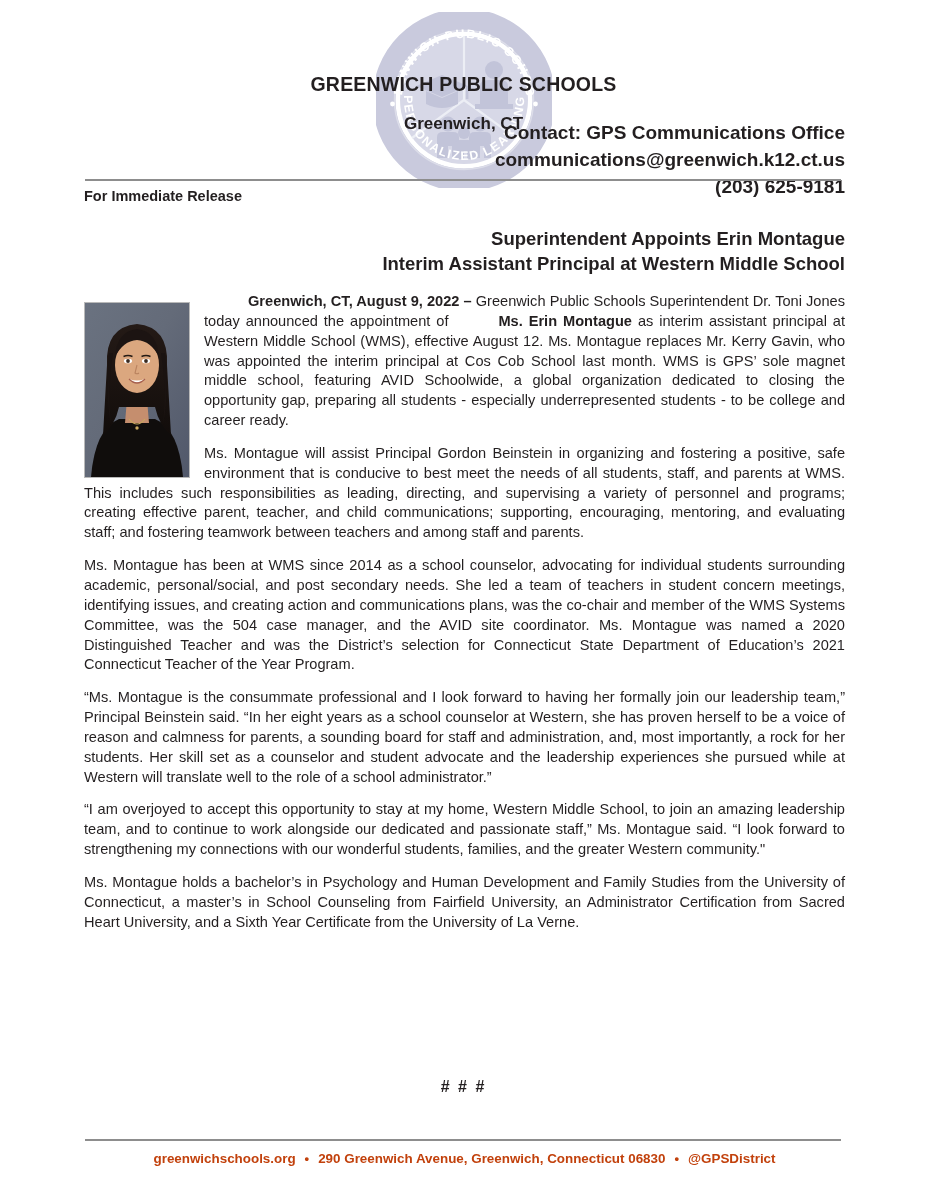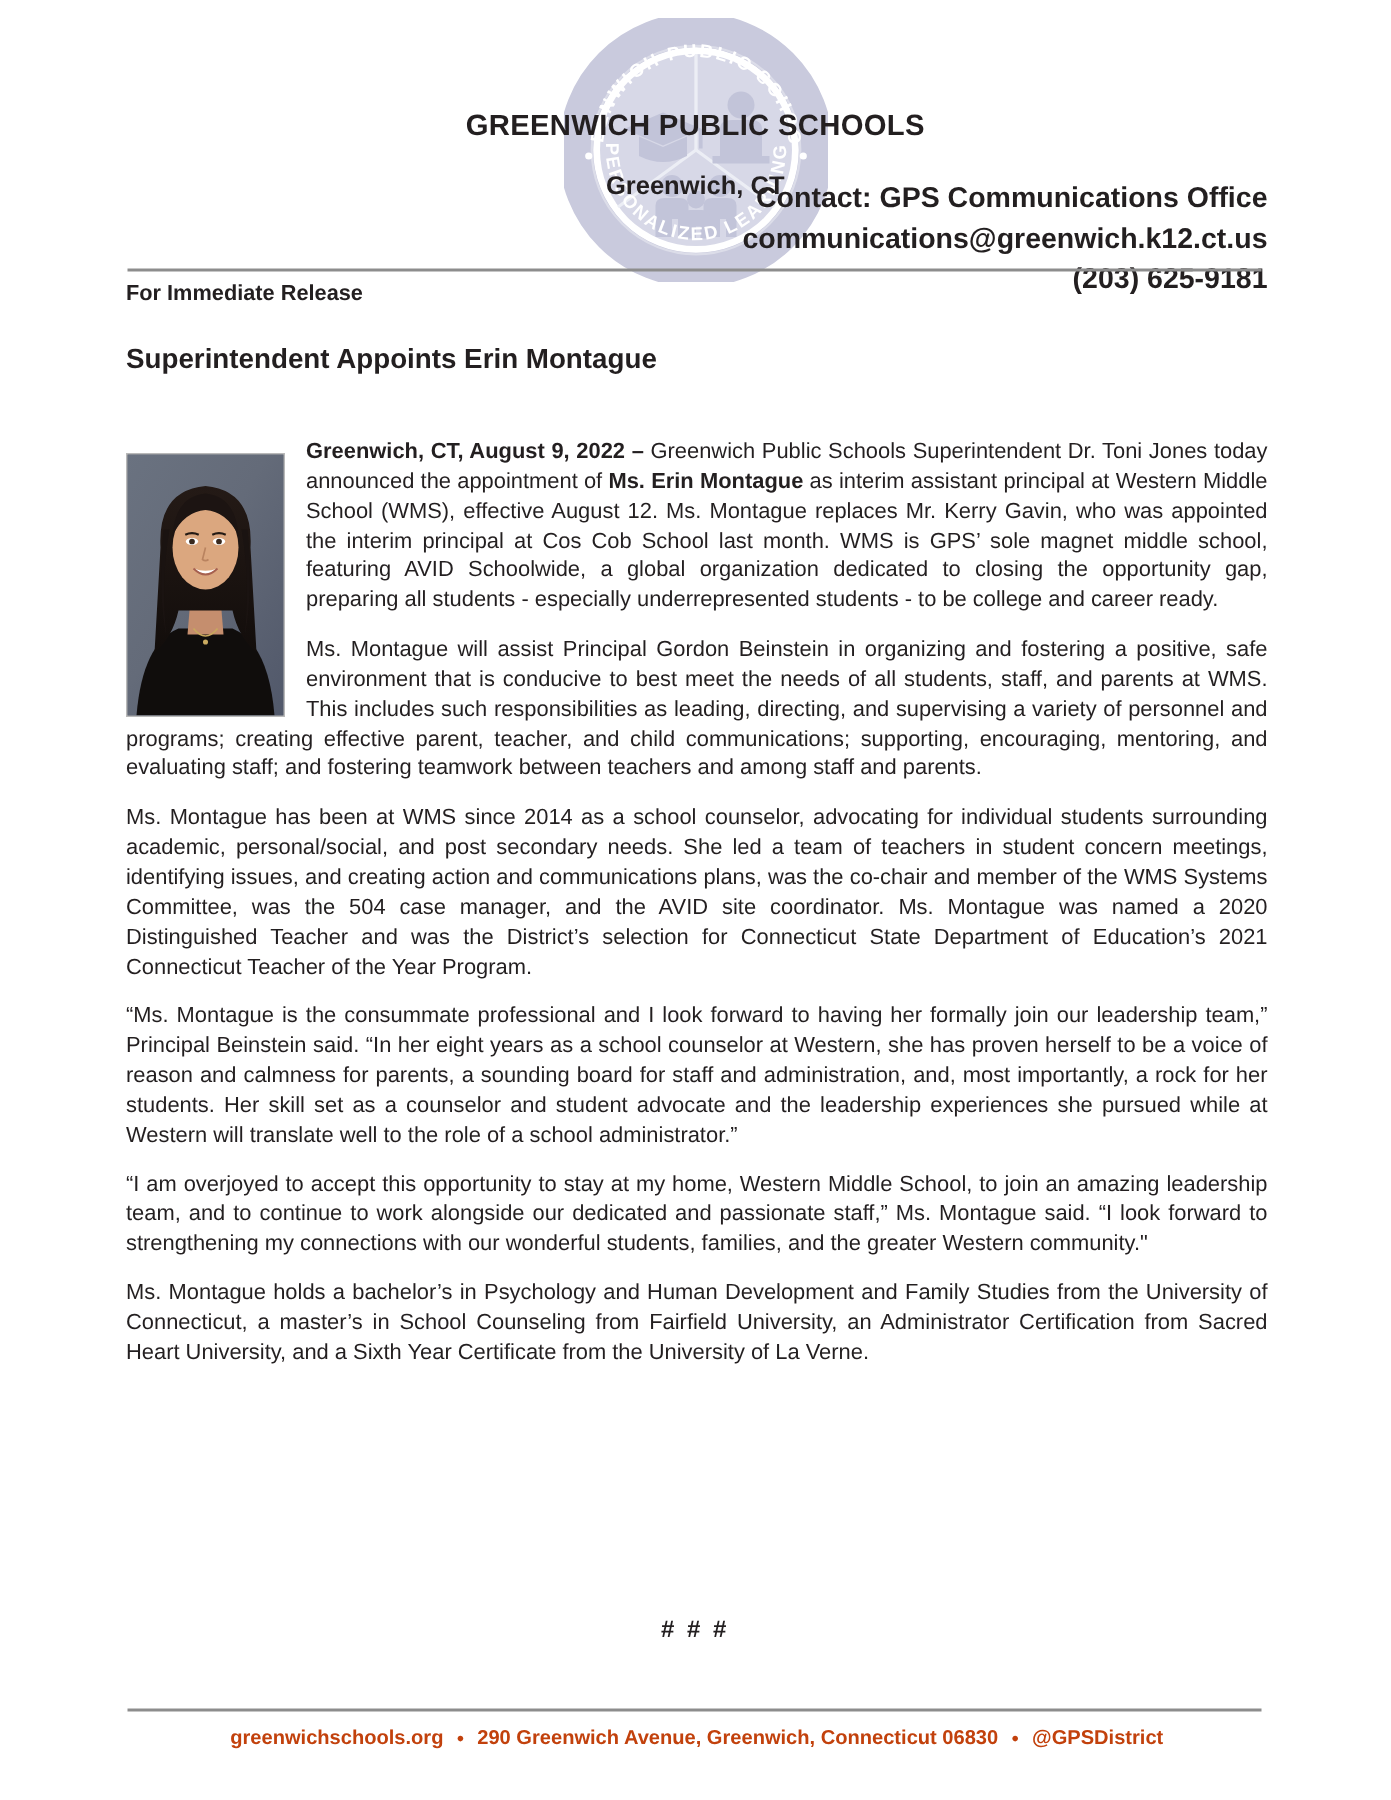--- a/index.html
+++ b/index.html
@@ -87,21 +87,21 @@
     font-weight: bold;
     color: #231f20;
   }
 
   
   .title {
     position: absolute;
     left: 84px;
     right: 82px;
     top: 227px;
-    text-align: left;
+    text-align: right;
     font-size: 18.5px;
     font-weight: bold;
     line-height: 1.35;
     color: #231f20;
   }
   .title-line { display: block; }
 
   
   .body-area {
     position: absolute;
@@ -124,21 +124,21 @@
   p.para {
     margin: 0 0 13px 0;
     font-size: 14.6px;
     line-height: 1.36;
     text-align: justify;
     color: #231f20;
     -webkit-hyphens: none;
     hyphens: none;
   }
   p.para:last-child { margin-bottom: 15px; }
-  .b { font-weight: bold; }
+  .b { font-weight: bold; margin-left: 44px; }
 
   
   .endmark {
     position: absolute;
     left: 0;
     right: 0;
     top: 1078px;
     text-align: center;
     font-size: 16px;
     font-weight: bold;
@@ -240,20 +240,21 @@
       <div>(203) 625-9181</div>
     </div>
   </div>
 
   <div class="rule-top"></div>
 
   <div class="immediate">For Immediate Release</div>
 
   <div class="title">
     <span class="title-line">Superintendent Appoints Erin Montague</span>
+    <span class="title-line">Interim Assistant Principal at Western Middle School</span>
   </div>
 
   <div class="body-area">
 
     <div class="portrait">
       <svg viewBox="0 0 104 174" xmlns="http://www.w3.org/2000/svg" preserveAspectRatio="xMidYMid slice">
         <defs>
           <linearGradient id="bgGrad" x1="0" y1="0" x2="1" y2="1">
             <stop offset="0%" stop-color="#6a7280"></stop>
             <stop offset="45%" stop-color="#646b79"></stop>

